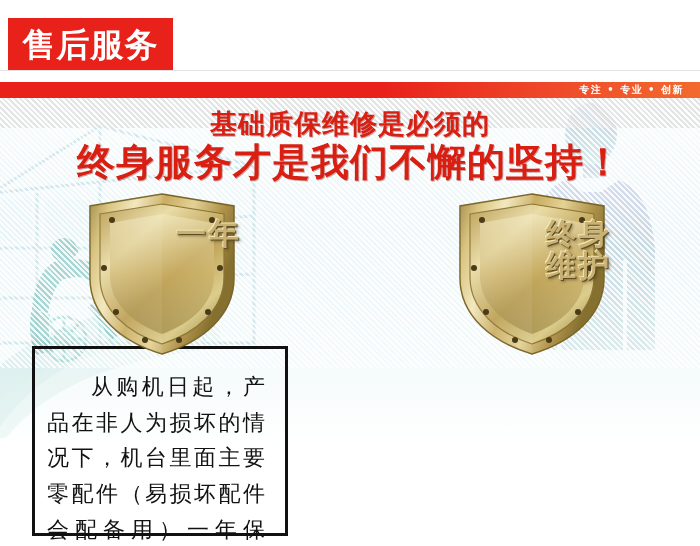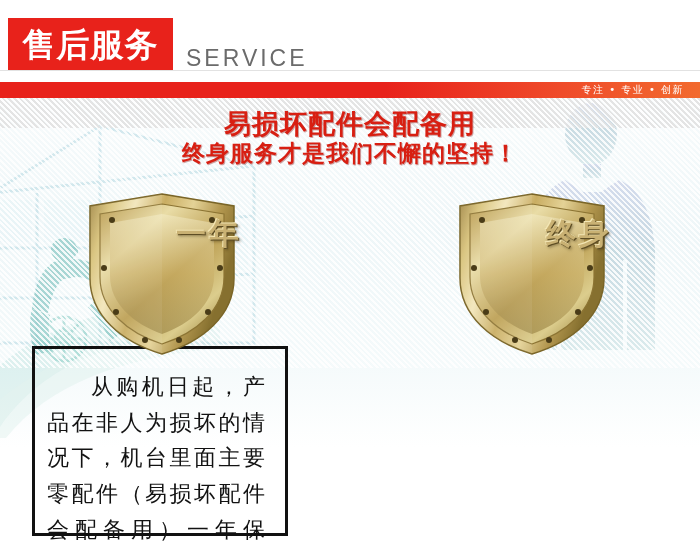--- a/index.html
+++ b/index.html
@@ -68,21 +68,21 @@
     display: flex;
     align-items: center;
     justify-content: flex-end;
   }
   .header-bar-text {
     color: #ffffff;
     font-size: 10px;
     letter-spacing: 1.5px;
     margin-right: 16px;
     font-family: "DejaVu Sans", "Liberation Sans", sans-serif;
-    font-weight: normal;
+    font-weight: bold;
   }
 
   
   .stage {
     position: absolute;
     left: 0; top: 98px;
     width: 700px; height: 448px;
     overflow: hidden;
     background:
       linear-gradient(180deg, #f7fbfc 0%, #eef6f8 30%, #f4fafb 58%, #ffffff 78%, #ffffff 100%);
@@ -151,21 +151,21 @@
   }
   .headline-line {
     display: block;
     color: #d81f12;
     font-weight: bold;
     line-height: 1.18;
     font-family: "DejaVu Sans", "Liberation Sans", sans-serif;
     text-shadow: 1px 1px 0 rgba(120,0,0,0.35);
   }
   .headline-line.l1 { font-size: 27px; letter-spacing: 1px; }
-  .headline-line.l2 { font-size: 23px; letter-spacing: 1px; font-family: Liberation Serif, serif; }
+  .headline-line.l2 { font-size: 38px; letter-spacing: 1px; font-family: Liberation Serif, serif; }
 
   
   .shield-wrap {
     position: absolute;
     z-index: 25;
     width: 160px;
     height: 168px;
   }
   .shield-wrap.left  { left: 82px;  top: 92px; }
   .shield-wrap.right { left: 452px; top: 92px; }
@@ -218,21 +218,20 @@
 <body>
 
 <div class="page">
 
   <div class="header">
 
     <div class="title-badge">
       <span class="title-badge-text">售后服务</span>
     </div>
 
-    <div class="title-sub">SERVICE</div>
 
     <div class="header-rule"></div>
 
     <div class="header-bar">
       <span class="header-bar-text">专注 • 专业 • 创新</span>
     </div>
   </div>
 
   <div class="stage">
 
@@ -292,21 +291,21 @@
         <path d="M60 80 C36 90 26 118 24 150 L24 250 L52 250 L52 160
                  L56 160 L56 250 L118 250 L118 160 L122 160 L122 250 L150 250
                  L150 150 C148 118 138 90 114 80 L96 92 L78 92 Z"></path>
       </g>
     </svg>
 
     <div class="hatch"></div>
     <div class="hatch-top"></div>
 
     <div class="headline">
-      <span class="headline-line l1">易损坏配件会配备用</span>
+      <span class="headline-line l1">基础质保维修是必须的</span>
       <span class="headline-line l2">终身服务才是我们不懈的坚持！</span>
     </div>
 
     <div class="shield-wrap left">
       <svg viewBox="0 0 160 168" width="160" height="168">
         <defs>
           <linearGradient id="gold1" x1="0" y1="0" x2="1" y2="0.35">
             <stop offset="0%" stop-color="#9d8342"></stop>
             <stop offset="14%" stop-color="#d8c279"></stop>
             <stop offset="30%" stop-color="#f2e6ba"></stop>
@@ -360,20 +359,21 @@
           <circle cx="22" cy="78" r="3"></circle>
             <circle cx="138" cy="78" r="3"></circle>
           <circle cx="34" cy="122" r="3"></circle>
             <circle cx="126" cy="122" r="3"></circle>
           <circle cx="63" cy="150" r="3"></circle>
             <circle cx="97" cy="150" r="3"></circle>
         </g>
       </svg>
       <div class="shield-label">
         <span>终身</span>
+        <span>维护</span>
       </div>
     </div>
 
     <div class="info-box left">
       <p class="info-text">从购机日起，产品在非人为损坏的情况下，机台里面主要零配件（易损坏配件会配备用）一年保修。</p>
     </div>
 
 
   </div>
 </div>

